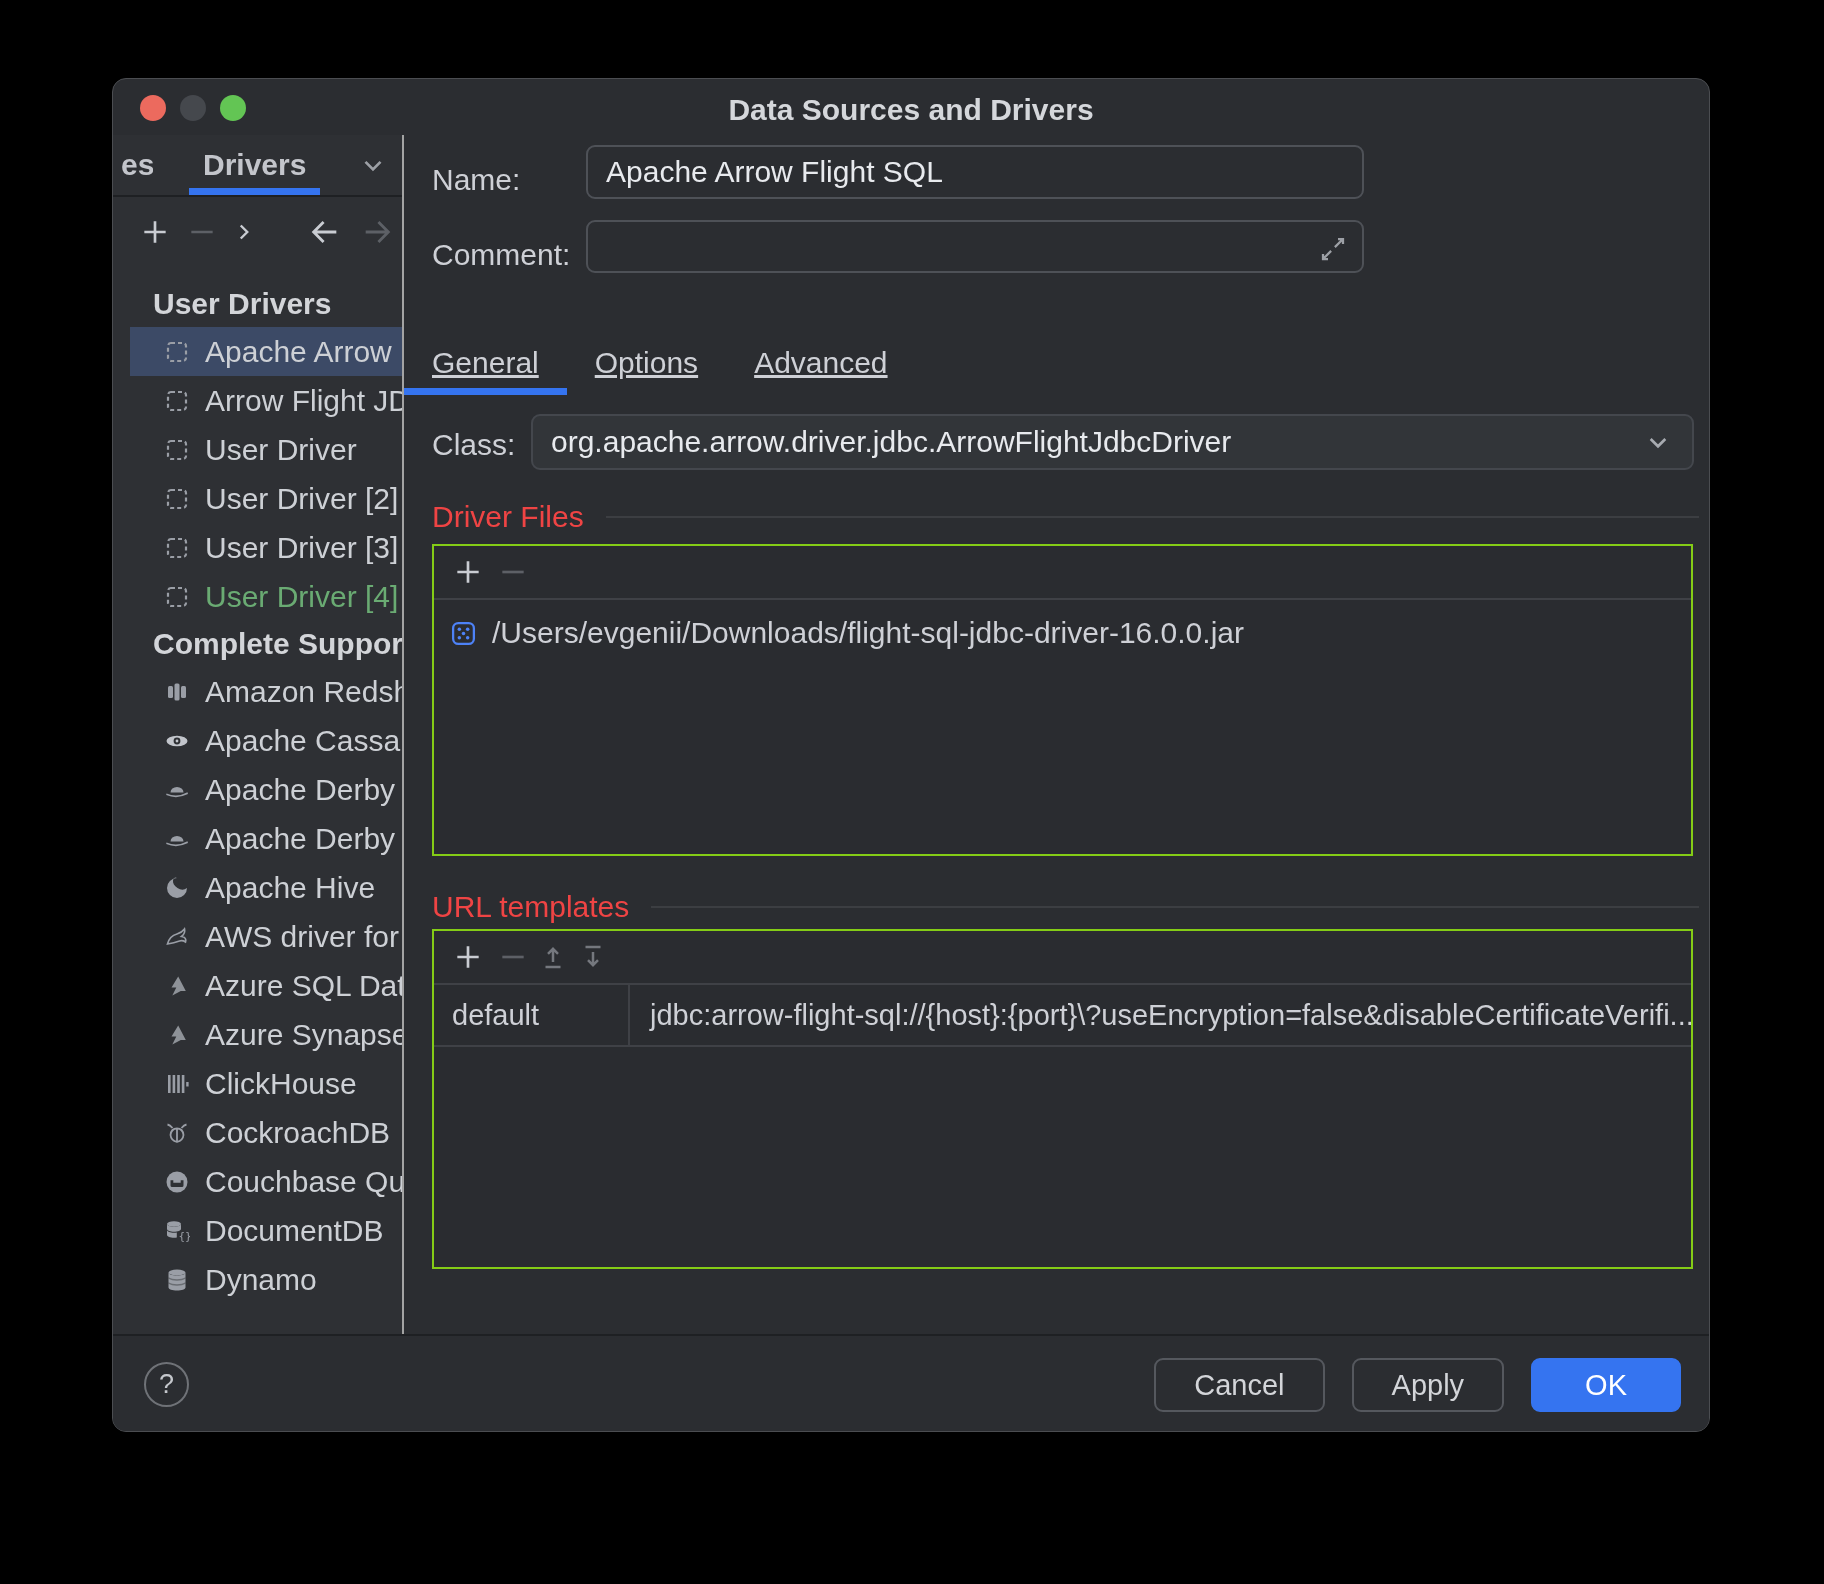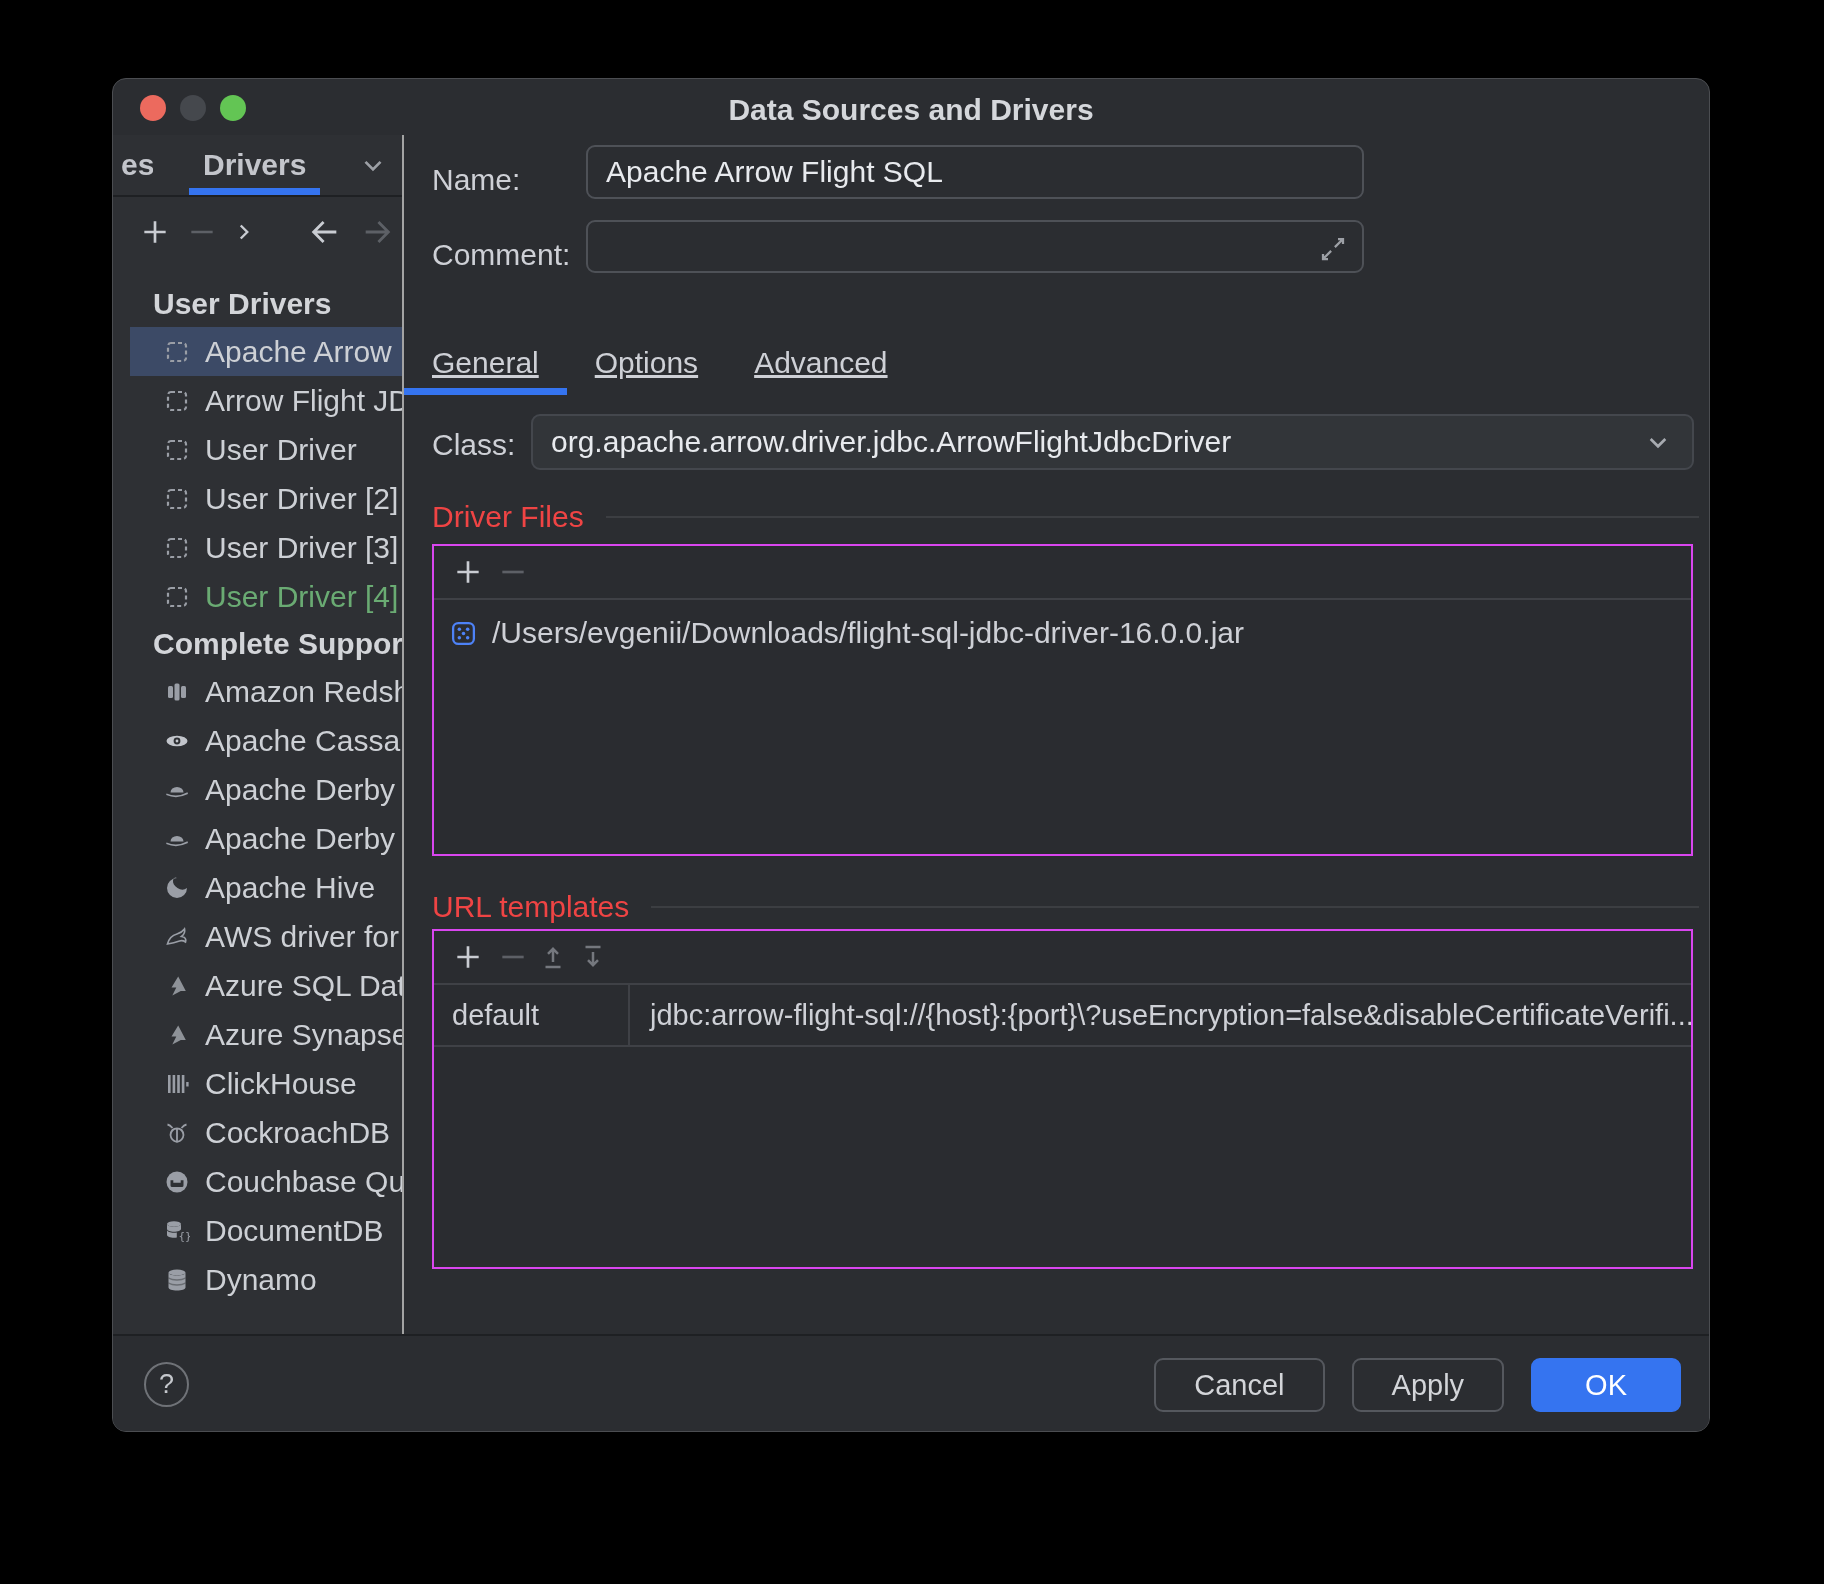--- a/index.html
+++ b/index.html
@@ -76,21 +76,21 @@
   .combo .val { overflow:hidden; white-space:nowrap; }
 
   .section-hd { position:absolute; left:28px; right:10px; height:40px; display:flex;
     align-items:center; gap:22px; }
   .section-hd .t { font-size:30px; color:#ef4444; white-space:nowrap; }
   .section-hd .rule { flex:1; height:2px; background:#3c3e42; }
   .hd-driver { top:362px; }
   .hd-url { top:752px; }
 
   .boxpanel { position:absolute; left:28px; right:16px; background:#2a2c30;
-    border:2px solid #d946ef; }
+    border:2px solid #84cc16; }
   .box-driver { top:409px; height:312px; }
   .box-url { top:794px; height:340px; }
   .box-toolbar { height:54px; border-bottom:2px solid #3f4146; display:flex;
     align-items:center; padding-left:12px; gap:6px; }
 
   .file-row { display:flex; align-items:center; gap:15px; padding:16px 0 0 16px;
     font-size:30px; color:#ced0d6; }
   .file-row .ic { width:27px; height:27px; display:flex; }
 
   .url-row { height:62px; display:flex; border-bottom:2px solid #3f4146; font-size:29px; }

